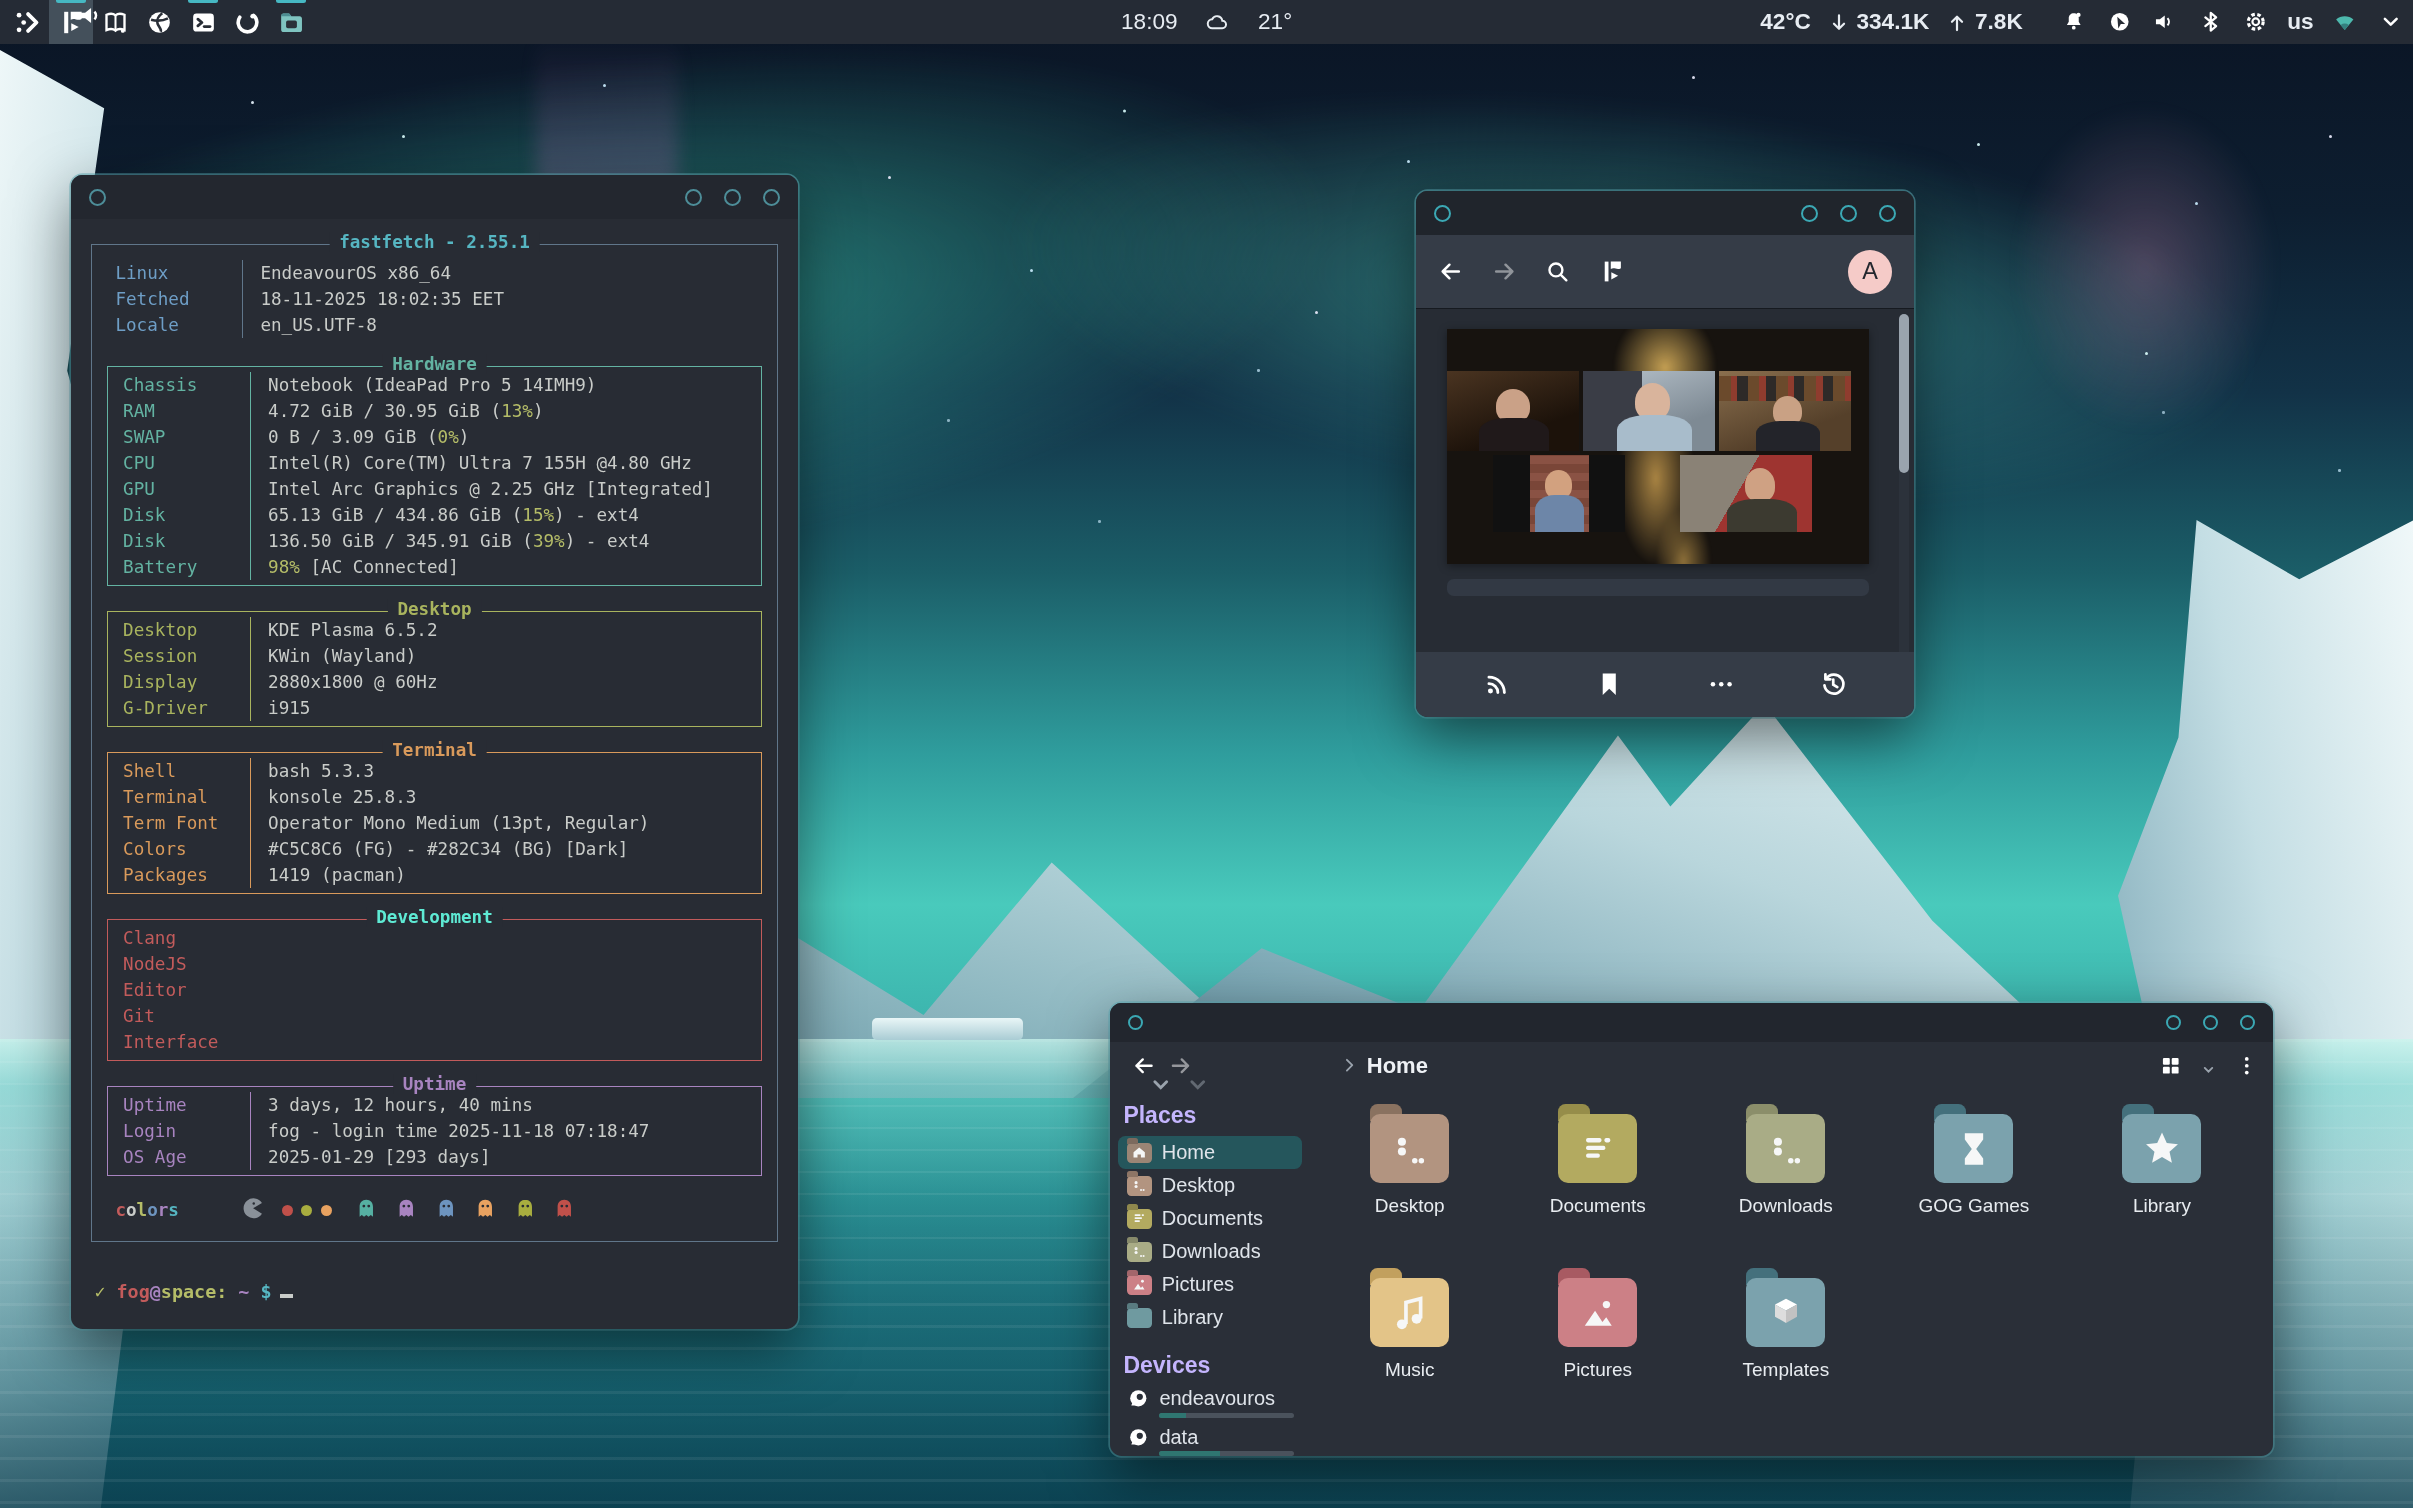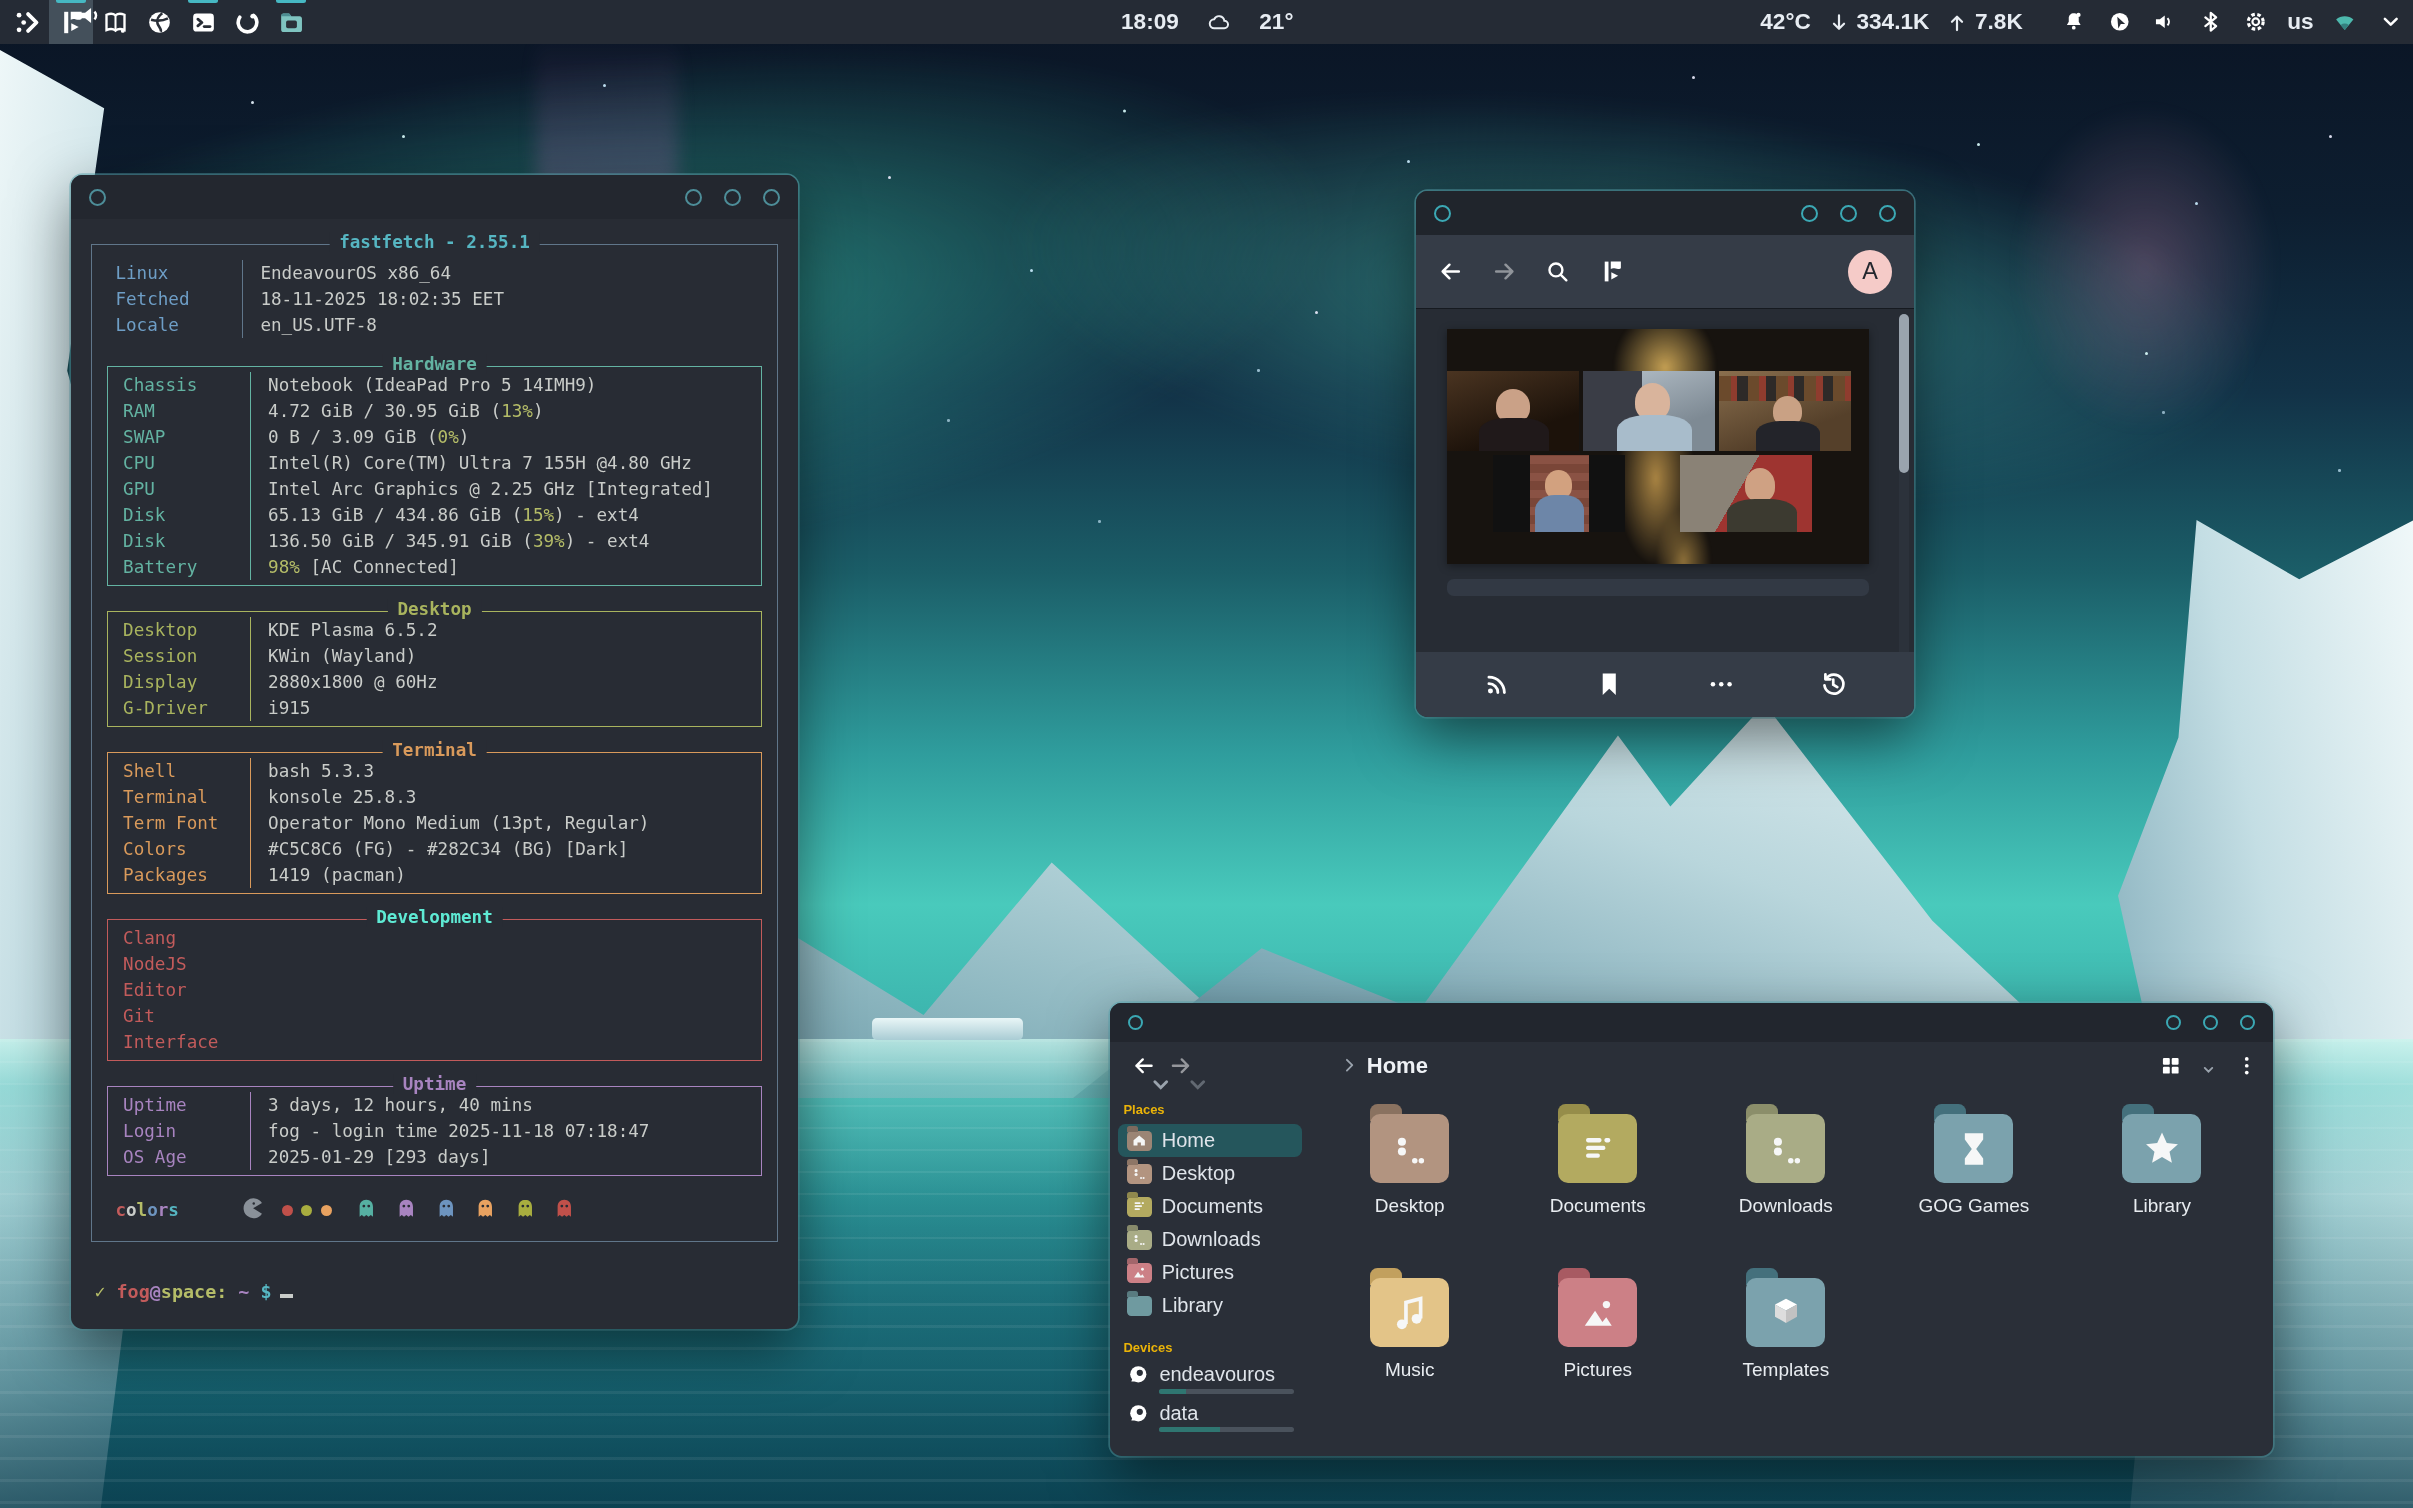--- a/index.html
+++ b/index.html
@@ -50,21 +50,21 @@
   
   .panel { position:absolute; left:0; top:0; width:2413px; height:44px;
     background:rgba(38,44,54,.97); display:flex; align-items:center; z-index:50;
     color:#e7ecf2; font-size:22.6px; }
   .taskbar { display:flex; align-items:center; height:44px; padding-left:5px; }
   .tile { position:relative; width:44px; height:44px; display:flex; align-items:center; justify-content:center; }
   .tile svg { width:27px; height:27px; }
   .tile.focused { background:#44505b; }
   .tile .indicator { position:absolute; top:0; left:6.7px; right:6.7px; height:3.4px; background:#46b8c3; border-radius:0 0 2.5px 2.5px; }
   .tile .audio-badge { position:absolute; top:1.7px; right:2.5px; width:13.4px; height:13.4px; }
-  .clockgrp { position:absolute; left:1121px; top:0; height:44px; display:flex; align-items:center; gap:26px; font-weight:700; }
+  .clockgrp { position:absolute; left:1121px; top:0; height:44px; display:flex; align-items:center; gap:26px; font-weight:400; }
   .clockgrp svg { width:25px; height:25px; }
   .traygrp { position:absolute; right:8.4px; top:0; height:44px; display:flex; align-items:center; gap:17px; font-weight:700; }
   .traygrp .stat { display:flex; align-items:center; gap:6.7px; }
   .traygrp svg { width:23.5px; height:23.5px; }
   .tray-ico { display:flex; align-items:center; justify-content:center; width:28.5px; height:28.5px; }
 
   
   .window { position:absolute; border-radius:11.7px; box-shadow:0 20px 59px rgba(0,0,0,.5), 0 0 0 1.7px rgba(98,178,190,.55); overflow:hidden; z-index:10; }
   .titlebar { position:relative; height:44px; display:flex; align-items:center; }
   .tb-circle { width:17px; height:17px; border-radius:50%; border:2.5px solid #4d8d98; }
@@ -124,21 +124,21 @@
   .dolphin .titlebar { height:39px; background:#22262e; }
   .dp-toolbar { height:47px; display:flex; align-items:center; padding:0 15px; color:#dfe4ea; }
   .dp-toolbar svg { width:23.5px; height:23.5px; }
   .navbtn { position:relative; width:37px; height:37px; display:flex; align-items:center; justify-content:center; }
   .navbtn .mini { position:absolute; right:1.7px; bottom:0px; width:11px; height:11px; }
   .crumb { display:flex; align-items:center; gap:8.4px; margin-left:141px; font-size:22px; font-weight:700; color:#eef1f5; }
   .crumb svg { width:18.4px; height:18.4px; }
   .dp-toolbar .right { margin-left:auto; display:flex; align-items:center; gap:18.4px; }
   .dp-body { display:flex; height:367px; }
   .sidebar { width:199px; flex:none; padding:5px 6.7px 0 8.4px; color:#dfe4ea; }
-  .sb-header { color:#eab308; font-size:13px; font-weight:700; margin:8.4px 0 6.7px 5px; }
+  .sb-header { color:#c4b5fd; font-size:23px; font-weight:700; margin:8.4px 0 6.7px 5px; }
   .sb-item { display:flex; align-items:center; gap:10px; height:33px; padding:0 8.4px; border-radius:7.5px; font-size:20px; }
   .sb-item.selected { background:#25565c; }
   .sb-folder { width:25px; height:20px; border-radius:4.2px; position:relative; flex:none; }
   .sb-folder::before { content:""; position:absolute; top:-4.2px; left:0; width:11px; height:5.9px; border-radius:2.5px 2.5px 0 0; background:inherit; filter:brightness(.8); }
   .sb-folder svg { position:absolute; inset:1.7px 3.4px; width:18.4px; height:17px; color:#f3f4f4; }
   .sb-dev { display:flex; align-items:center; gap:10px; height:25px; padding:0 8.4px; font-size:20px; margin-top:6.7px; }
   .sb-dev svg { width:22.6px; height:22.6px; flex:none; }
   .usage { height:5px; background:#4a525c; border-radius:2.5px; margin:1.7px 8.4px 3.4px 41px; overflow:hidden; }
   .usage .fill { height:100%; background:#2f7671; }
   .dp-main { flex:1; display:grid; grid-template-columns:repeat(5,1fr); grid-auto-rows:164px; padding:13.4px 17px 0 6.7px; }

